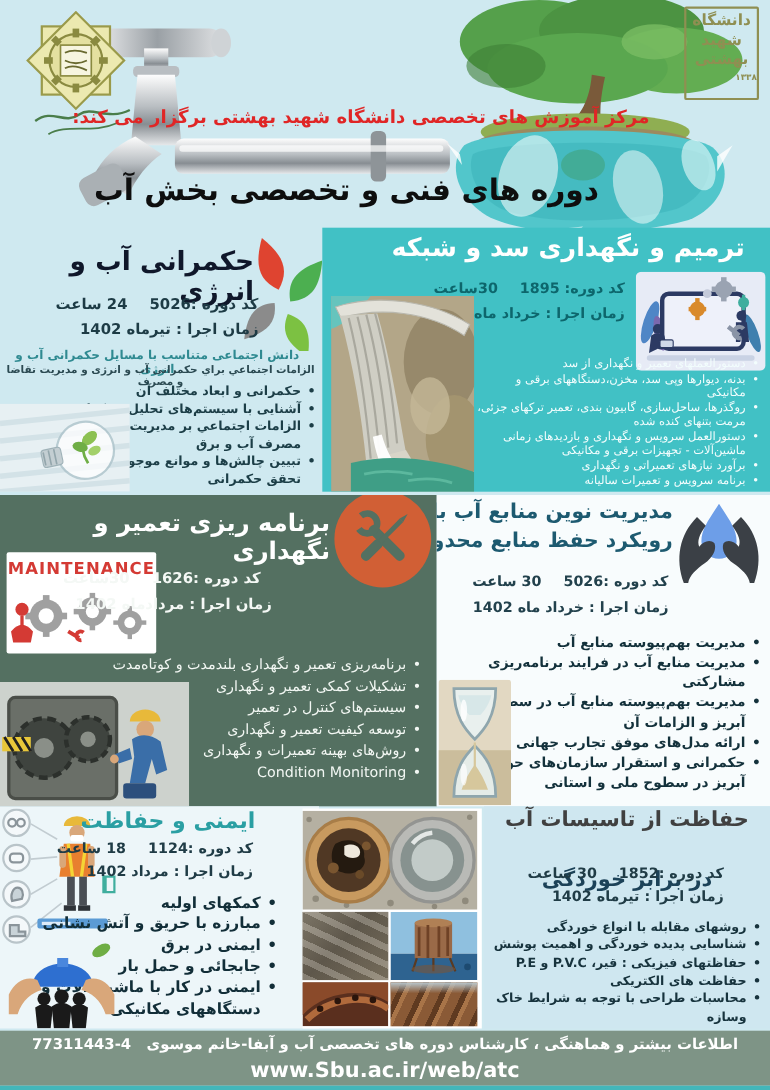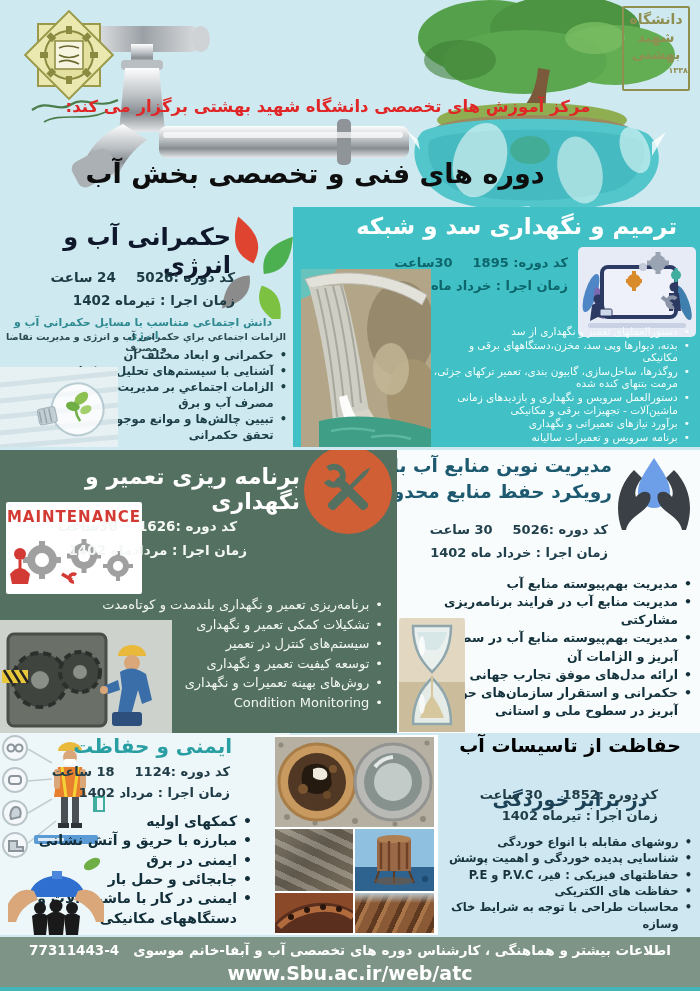--- a/index.html
+++ b/index.html
@@ -93,21 +93,21 @@
   .cell2:after{content:""; position:absolute; inset:0;
     background:repeating-linear-gradient(25deg, rgba(255,255,255,.18) 0 6px, rgba(0,0,0,.12) 6px 14px);}
   .cell5{left:80px; top:158px; width:79px; height:40px;
     background:repeating-linear-gradient(115deg,#8a5a36 0 9px,#5f3a20 9px 14px,#a87448 14px 18px);}
   .cell5:after{content:""; position:absolute; left:0; top:0; width:100%; height:10px;
     background:linear-gradient(180deg,#b9c8cf,transparent);}
 
   
   .card6{left:440px; top:733px; width:260px; height:202px; background:#cfe7f0;}
   .card6 .t1{position:absolute; top:1px; left:0; width:100%; text-align:center;
-    color:#000000; font-size:19px; font-weight:bold;}
+    color:#404040; font-size:19px; font-weight:bold;}
   .card6 .t2{position:absolute; top:25px; left:0; width:100%; text-align:center;
     color:#1c4258; font-size:19px; font-weight:bold;margin-top:30px;}
   .card6 .code-row{top:54px; right:42px; color:#203c46; font-size:13px;}
   .card6 .time-row{top:75px; right:42px; color:#203c46; font-size:13px;}
   .card6 .bullets{top:101px; right:8px; left:4px; color:#17333d;
     font-size:11.5px; line-height:1.42; font-weight:600;}
 
   
   .footer{left:0; top:937px; width:700px; height:50px; background:#7e9486; color:#fff;}
   .footer .l1{position:absolute; top:5px; left:0; width:100%; text-align:center;

